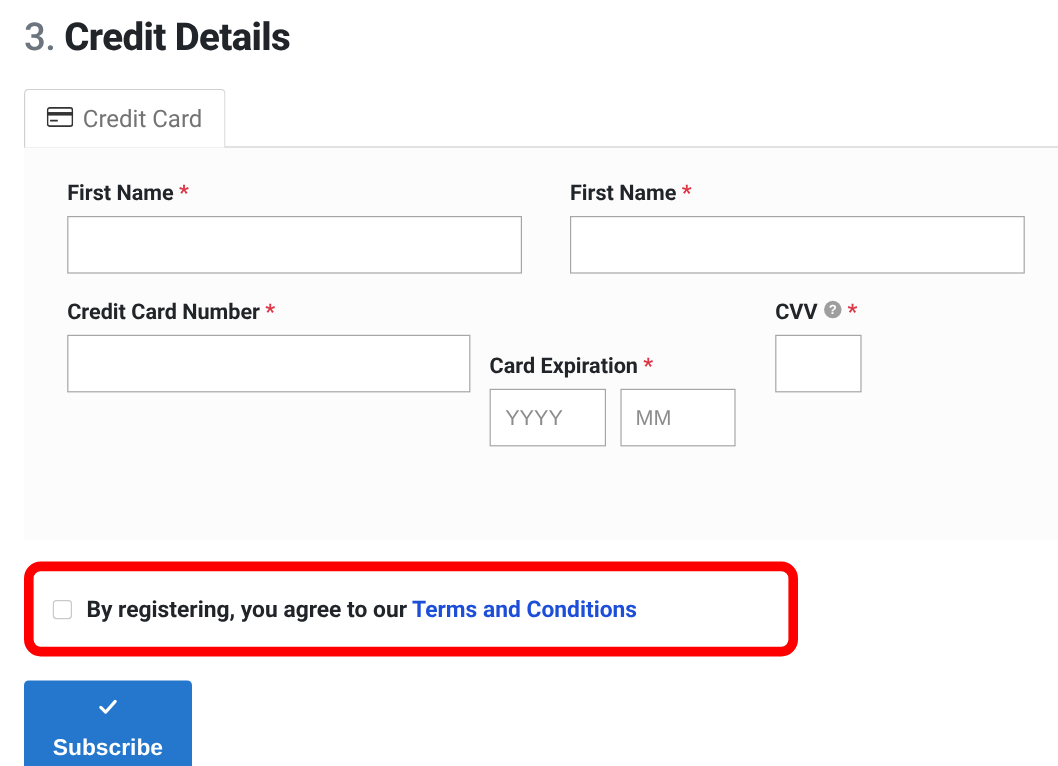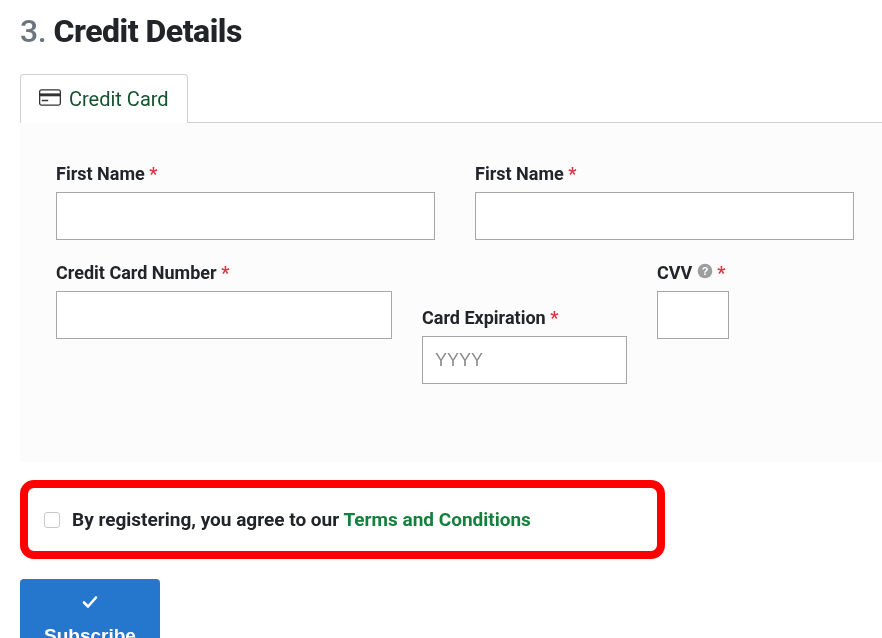--- a/index.html
+++ b/index.html
@@ -31,34 +31,34 @@
       border-bottom: none;
       border-radius: 4px 4px 0 0;
       padding: 12px 18px;
       background: #fff;
       position: relative;
       z-index: 2;
       margin-bottom: -1px;
     }
     .tab-header .tab-label {
       font-size: 20px;
-      color: #14532d;
+      color: #737373;
     }
     .credit-card-icon {
       width: 22px;
       height: 17px;
       flex-shrink: 0;
     }
     .tab-panel {
       border: 1px solid #d1d1d1;
       border-left: none;
       border-right: none;
       border-bottom: none;
       background: #fcfcfc;
-      padding: 40px 28px 56px 36px;
+      padding: 28px 28px 56px 36px;
       width: 862px;
       position: relative;
     }
     .row {
       display: flex;
       flex-wrap: wrap;
       gap: 0 40px;
     }
     .field {
       display: flex;
@@ -86,34 +86,34 @@
       padding: 0 12px;
       color: #15803d;
       border-radius: 0;
     }
     .input-text::placeholder {
       color: #8c8c8c;
       font-size: 18px;
     }
     .field.cc { width: 336px; }
     .field.exp { width: 205px; margin-top: 45px; }
-    .field.cvv { width: 120px; }
+    .field.cvv { width: 120px; margin-left: 17px; }
     .exp-inputs { display: flex; gap: 12px; }
     .exp-inputs .input-text { flex: 1 1 auto; width: 50%; }
     .cvv-input { width: 72px; }
     .help-icon {
       display: inline-flex;
       align-items: center;
       justify-content: center;
       width: 16px;
       height: 16px;
       color: #999;
     }
     .row.card-row {
-      gap: 0 30px;
+      gap: 0 16px;
     }
     .terms-box {
       margin-top: 18px;
       border: 8px solid #ff0000;
       border-radius: 14px;
       padding: 20px 16px;
       display: flex;
       align-items: center;
       gap: 12px;
       width: 645px;
@@ -126,21 +126,21 @@
       background: #fff;
       flex-shrink: 0;
       cursor: pointer;
     }
     .terms-text {
       font-size: 19px;
       font-weight: 700;
       color: #212529;
     }
     .terms-link {
-      color: #15803d;
+      color: #1d4ed8;
       text-decoration: none;
       cursor: pointer;
       text-align: center;
     }
     .subscribe-btn {
       margin-top: 20px;
       background: #2477cc;
       color: #fff;
       border: none;
       border-radius: 4px;
@@ -206,20 +206,21 @@
         </label>
         <input type="text" class="input-text" style="">
       </div>
       <div class="field exp">
         <label class="label">
           <span>Card Expiration</span>
           <span class="required">*</span>
         </label>
         <div class="exp-inputs">
           <input type="text" class="input-text" placeholder="YYYY" style="">
+          <input type="text" class="input-text" placeholder="MM" style="">
         </div>
       </div>
       <div class="field cvv">
         <label class="label">
           <span>CVV</span>
           <span class="help-icon">
             <svg viewBox="0 0 16 16" width="16" height="16">
               <circle cx="8" cy="8" r="7.3" fill="#9e9e9e"></circle>
               <text x="8" y="12" font-size="11" font-family="Arial" fill="#fff" text-anchor="middle" font-weight="bold">?</text>
             </svg>

